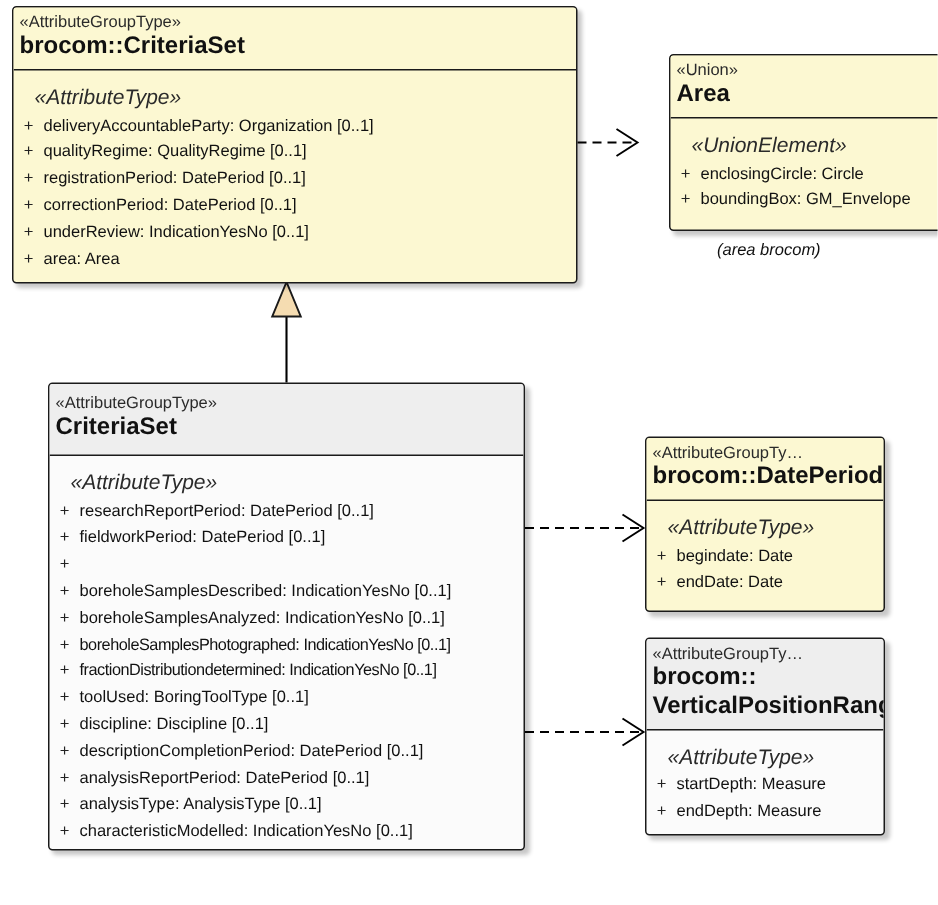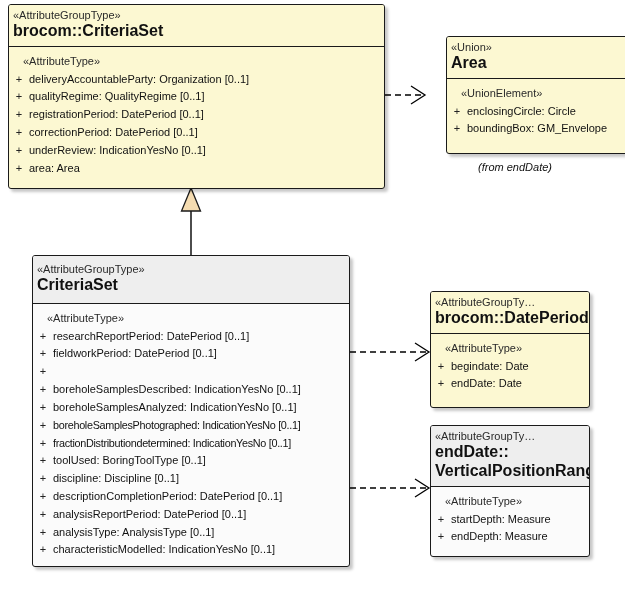--- a/index.html
+++ b/index.html
@@ -50,25 +50,26 @@
     font-weight: bold;
     color: #111111;
     white-space: nowrap;
   }
 
   .cls-body {
     box-sizing: border-box;
     padding: 6px 0 5px 0;
   }
   .attr-stereo {
-    font-size: 11px;
+    font-size: 14px;
     color: #2a2a2a;
     padding-left: 14px;
     line-height: 1.62;
     white-space: nowrap;
+    font-style: italic;
   }
   .attr-row {
     display: flex;
     align-items: baseline;
     line-height: 1.62;
     white-space: nowrap;
   }
   .attr-vis {
     width: 20px;
     flex: 0 0 20px;
@@ -179,21 +180,21 @@
         <span class="attr-vis">+</span>
         <span class="attr-text">enclosingCircle: Circle</span>
       </div>
       <div class="attr-row">
         <span class="attr-vis">+</span>
         <span class="attr-text">boundingBox: GM_Envelope</span>
       </div>
     </div>
   </div>
 
-  <div class="from-note" style="left:478px; top:161px;">(from endDate)</div>
+  <div class="from-note" style="left:478px; top:161px;">(area brocom)</div>
 
   <div class="uml-class grey" style="left:32px; top:255px; width:318px; height:312px;">
     <div class="cls-header" style="padding-top:7px; padding-bottom:8px;">
       <div class="stereotype">«AttributeGroupType»</div>
       <div class="cls-name">CriteriaSet</div>
     </div>
     <div class="cls-body">
       <div class="attr-stereo">«AttributeType»</div>
       <div class="attr-row">
         <span class="attr-vis">+</span>
@@ -263,21 +264,21 @@
       <div class="attr-row">
         <span class="attr-vis">+</span>
         <span class="attr-text">endDate: Date</span>
       </div>
     </div>
   </div>
 
   <div class="uml-class grey" style="left:430px; top:425px; width:160px; height:132px;">
     <div class="cls-header">
       <div class="stereotype">«AttributeGroupTy…</div>
-      <div class="cls-name">endDate::</div>
+      <div class="cls-name">brocom::</div>
       <div class="cls-name">VerticalPositionRange</div>
     </div>
     <div class="cls-body">
       <div class="attr-stereo">«AttributeType»</div>
       <div class="attr-row">
         <span class="attr-vis">+</span>
         <span class="attr-text">startDepth: Measure</span>
       </div>
       <div class="attr-row">
         <span class="attr-vis">+</span>

